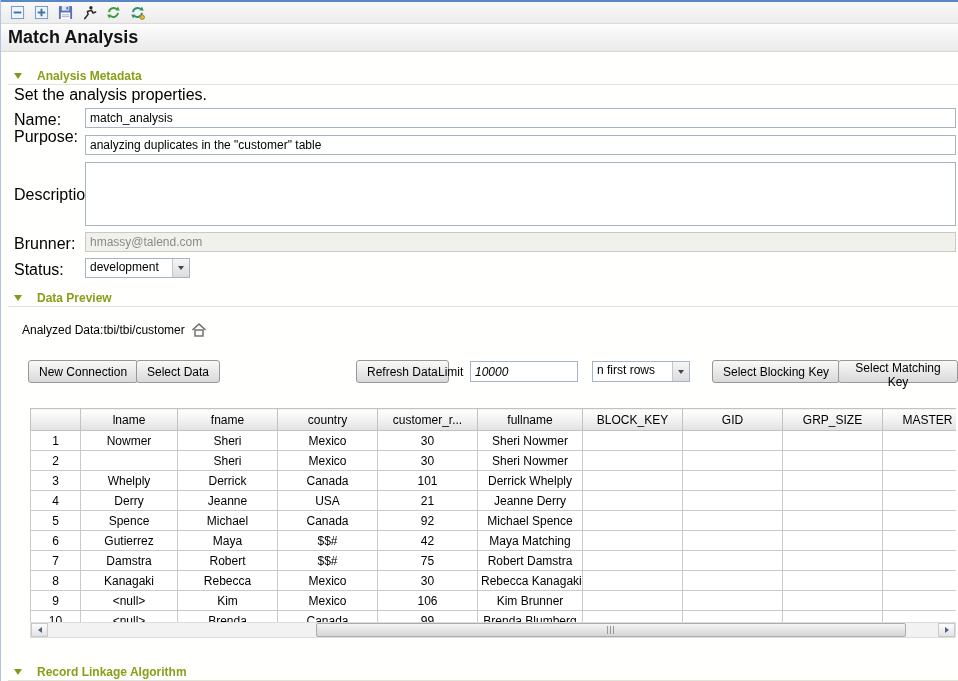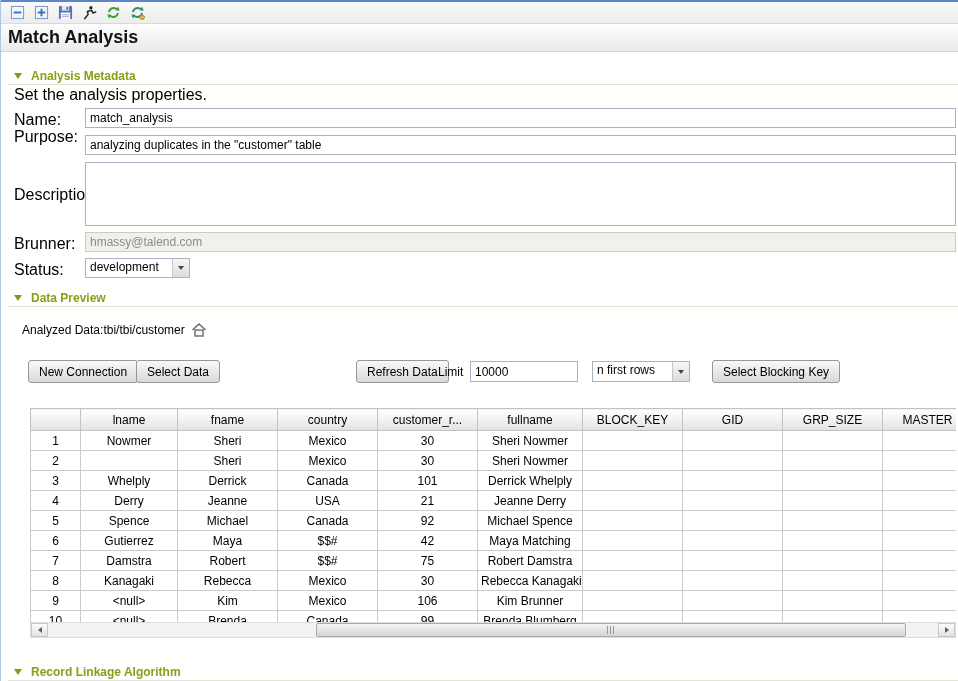--- a/index.html
+++ b/index.html
@@ -15,21 +15,21 @@
   .tbtn { width:19px; height:19px; display:flex; align-items:center; justify-content:center; border-radius:2px; cursor:default; }
   .tbtn svg { display:block; }
 
   .titlebar { position:absolute; top:24px; left:0; width:100%; height:28px;
               background:linear-gradient(#fdfdfd,#eaeaea); border-bottom:1px solid #d6d6d6;
               display:flex; align-items:center; padding-left:8px; }
   .titlebar h1 { font-size:18px; font-weight:bold; color:#141414; }
 
   .content { position:absolute; top:52px; left:0; width:100%; height:629px; background:#fffffe; }
 
-  .sec { position:absolute; left:14px; display:flex; align-items:center; gap:9px; height:15px; cursor:default; }
+  .sec { position:absolute; left:14px; display:flex; align-items:center; gap:15px; height:15px; cursor:default; }
   .tri { width:0; height:0; border-left:4px solid transparent; border-right:4px solid transparent; border-top:6px solid #7e9c1c; }
   .sec .t { font-weight:bold; color:#86a018; font-size:12px; }
   .rule { position:absolute; left:8px; right:0; height:1px; background:#e2e2d6; }
 
   .lbl { position:absolute; left:14px; font-size:16px; color:#000; }
 
   .tin { position:absolute; left:85px; right:2px; height:20px; border:1px solid #a7b4c4;
          font-family:"Liberation Sans",sans-serif; font-size:12px; padding:0 4px; background:#fff; color:#000; }
   textarea.tin { height:64px; resize:none; }
   .tin:disabled { background:#f1f1ec; color:#8a8a8a; border-color:#c9c9c9; }
@@ -41,21 +41,21 @@
   .carrow { width:0; height:0; border-left:3.5px solid transparent; border-right:3.5px solid transparent; border-top:4px solid #454545; }
 
   .analyzed { position:absolute; left:22px; display:flex; align-items:center; gap:6px; font-size:12px; }
 
   .btnrow { position:absolute; left:0; right:0; height:23px; }
   .btn { position:absolute; top:0; height:23px; padding:0 10px; font-family:"Liberation Sans",sans-serif;
          font-size:12px; color:#000; background:linear-gradient(#f9f9f9,#e9e9e9 50%,#d9d9d9);
          border:1px solid #989898; border-radius:3px; cursor:default; }
   .btnrow .lbl2 { position:absolute; top:5px; font-size:12px; }
   .btnrow input { position:absolute; top:1px; height:21px; border:1px solid #a7b4c4; padding:0 4px;
-                  font-family:"Liberation Sans",sans-serif; font-size:12px; }
+                  font-family:"Liberation Sans",sans-serif; font-size:12px;font-style:italic; }
 
   .tablewrap { position:absolute; left:30px; top:356px; width:926px; height:214px; overflow:hidden; }
   table.grid { border-collapse:collapse; table-layout:fixed; width:942px; font-size:12px; background:#fff; }
   .grid th { background:linear-gradient(#ffffff,#f0f0f0 55%,#e2e2e2); border:1px solid #c2c2c2;
              font-weight:normal; height:22px; padding:0 2px; white-space:nowrap; overflow:hidden; }
   .grid td { border:1px solid #cbcbcb; height:20px; text-align:center; padding:0 3px;
              white-space:nowrap; overflow:hidden; }
 
   .hscroll { position:absolute; left:30px; top:570px; width:926px; height:16px; background:#f2f2f2; border:1px solid #dddddd; }
   .sarrow { position:absolute; top:0; width:17px; height:14px; background:linear-gradient(#fcfcfc,#e3e3e3);
@@ -176,20 +176,21 @@
     <button class="btn" style="left:356px;">Refresh Data</button>
     <span class="lbl2" style="left:438px;">Limit</span>
     <input style="left: 470px; width: 108px;" value="10000">
     <div class="combo" style="top:1px; left:592px; width:98px; height:21px;">
       <span class="v">n first rows</span>
       <span class="cb">
           <span class="carrow"></span>
         </span>
     </div>
     <button class="btn" style="left:712px;">Select Blocking Key</button>
+    <button class="btn" style="left:838px;">Select Matching Key</button>
   </div>
 
   <div class="tablewrap">
     <table class="grid">
         <colgroup>
           <col style="width: 50px;">
           <col style="width: 97px;">
           <col style="width: 100px;">
           <col style="width: 100px;">
           <col style="width: 100px;">

